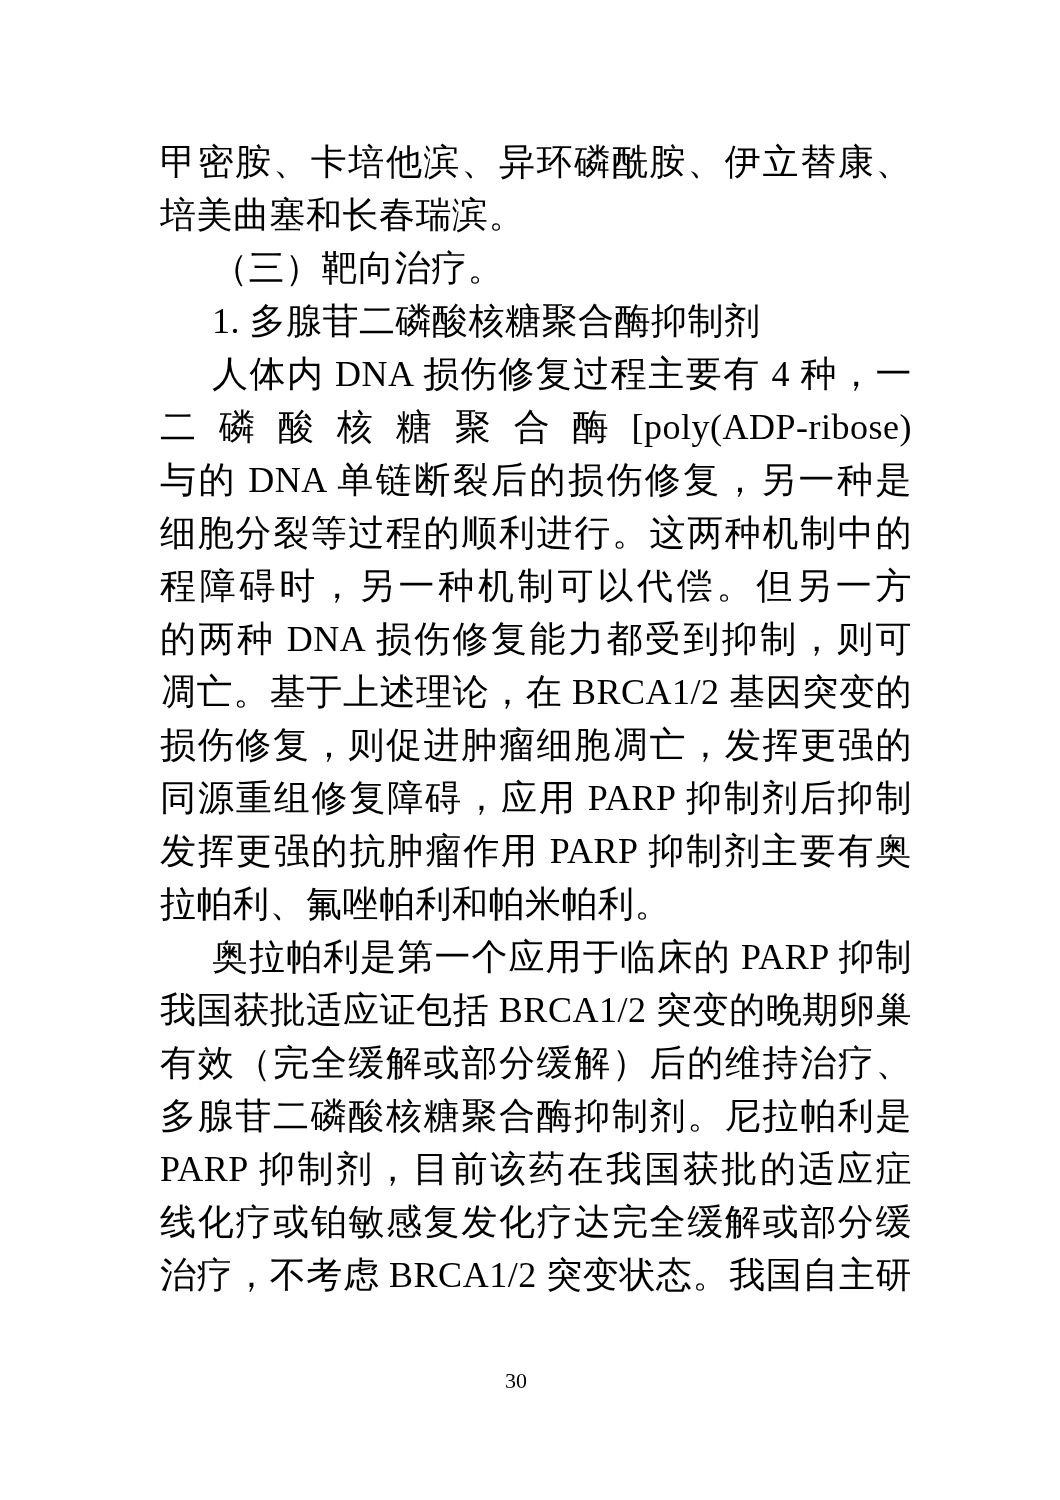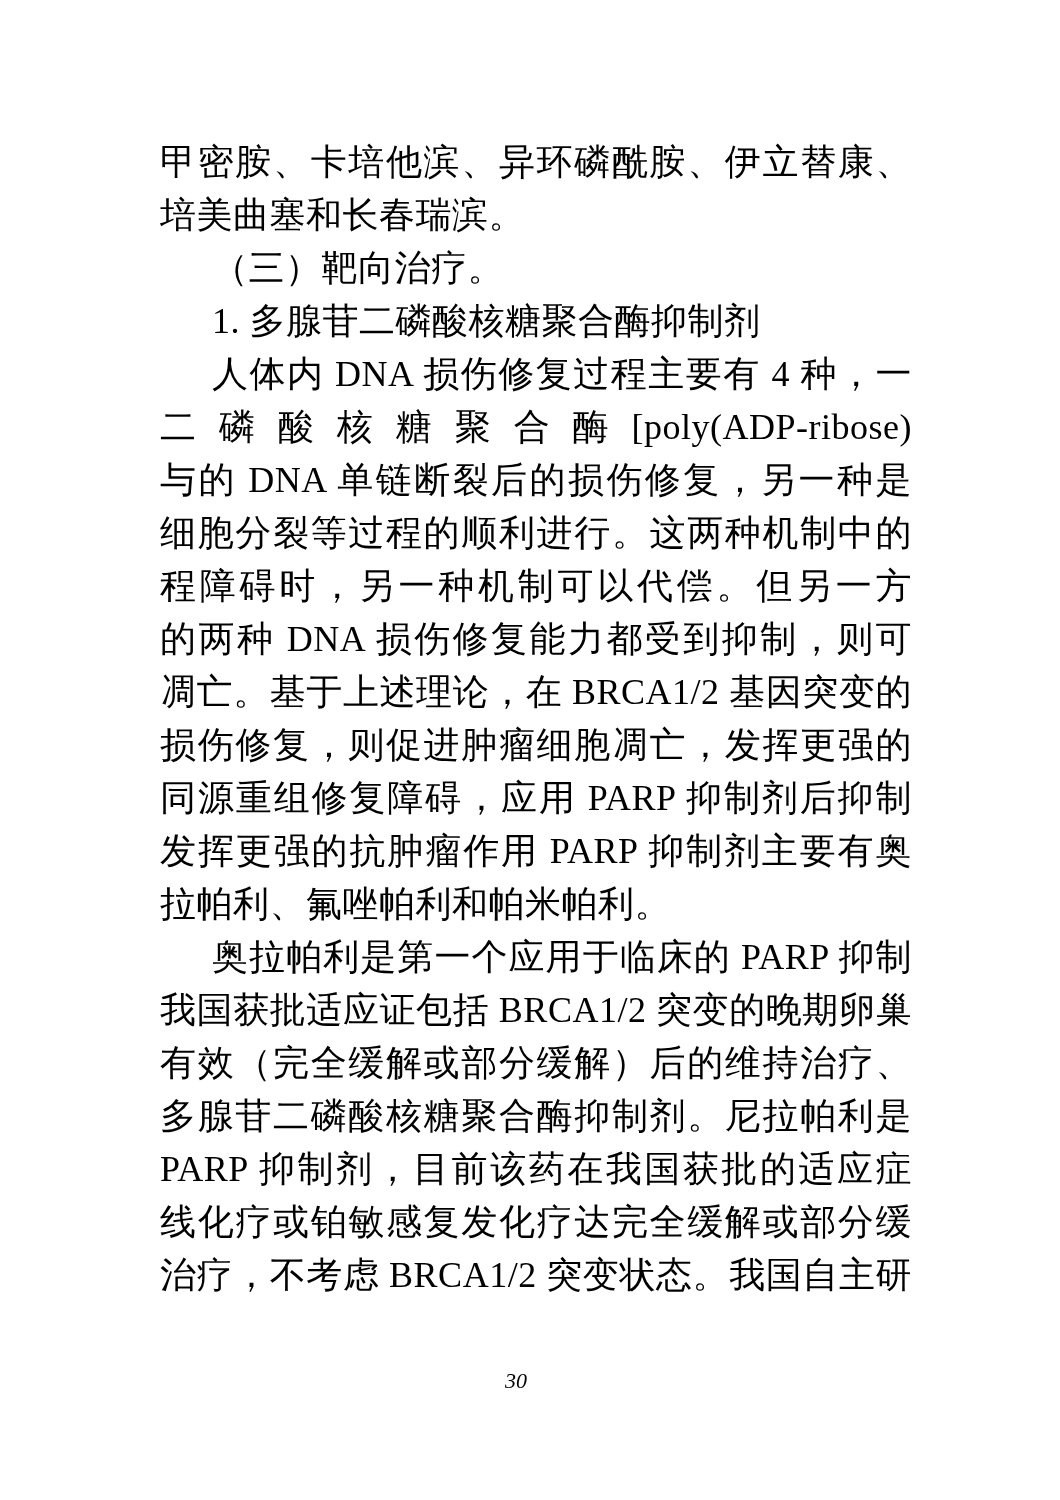--- a/index.html
+++ b/index.html
@@ -51,21 +51,20 @@
     text-indent: 52px;
   }
   .footer {
     position: absolute;
     left: 0;
     top: 1366px;
     width: 1032px;
     text-align: center;
     font-size: 22px;
     line-height: 30px;
-    font-style: italic;
   }
 </style>
 </head>
 <body>
 
 <div class="page">
   <div class="content">
     <div class="line j">甲密胺、卡培他滨、异环磷酰胺、伊立替康、奥沙利铂、</div>
     <div class="line l">培美曲塞和长春瑞滨。</div>
     <div class="line l ind">（三）靶向治疗。</div>

